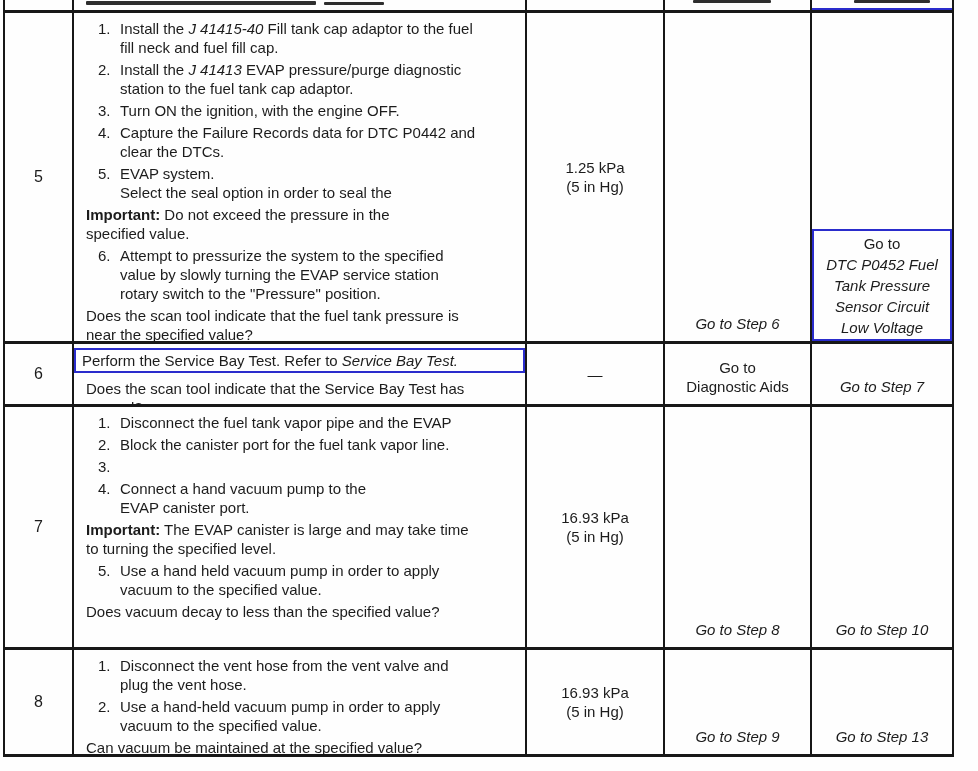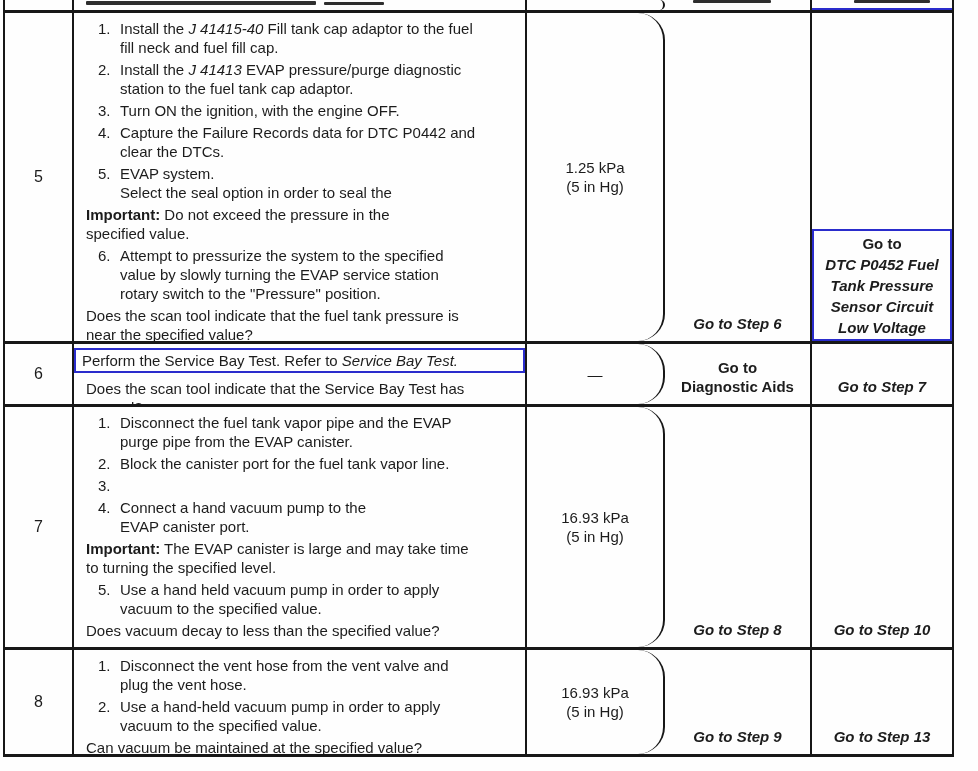--- a/index.html
+++ b/index.html
@@ -31,25 +31,25 @@
   .li{display:flex;padding-left:24px;margin-top:3px;}
   .li .num{flex:0 0 22px;}
   .para{padding-left:12px;margin-top:3px;}
   .tline{white-space:nowrap;}
   .it{font-style:italic;}
   .bd{font-weight:bold;}
   .para.hl{border:2px solid var(--blue);margin-right:0;padding:1px 0 1px 6px;margin-top:1px;}
   .para.hl + .para{margin-top:6px;}
 
   
-  .cell.value{display:flex;flex-direction:column;align-items:center;justify-content:center;font-size:15px;line-height:19px;text-align:center;border-radius:27px;}
+  .cell.value{display:flex;flex-direction:column;align-items:center;justify-content:center;font-size:15px;line-height:19px;text-align:center;}
 
   
   .cell.goto{display:flex;flex-direction:column;align-items:center;justify-content:flex-end;padding-bottom:8px;font-size:15px;line-height:19px;text-align:center;}
-  .gline{white-space:nowrap;font-weight:bold;}
+  .gline{white-space:nowrap;}
 
   
   .p0452-box{position:absolute;left:0;right:0;bottom:0;height:112px;border:2px solid var(--blue);
     display:flex;flex-direction:column;align-items:center;justify-content:center;
     font-size:15px;line-height:21px;text-align:center;background:transparent;}
 
   
   .smudge{position:absolute;background:#2e2e2e;border-radius:1px;}
   .partial-bluebox{position:absolute;border:2px solid var(--blue);background:transparent;}
 </style>
@@ -182,21 +182,20 @@
       </div>
       <div class="row r2">
         <div class="cell step">
           <span>7</span>
         </div>
         <div class="cell action">
           <div class="li">
             <span class="num">1.</span>
             <div class="txt">
               <div class="tline"><span>Disconnect the fuel tank vapor pipe and the EVAP</span></div>
-              <div class="tline"><span>purge pipe from the EVAP canister.</span></div>
             </div>
           </div>
           <div class="li">
             <span class="num">2.</span>
             <div class="txt">
               <div class="tline"><span>Block the canister port for the fuel tank vapor line.</span></div>
             </div>
           </div>
           <div class="li">
             <span class="num">3.</span>

